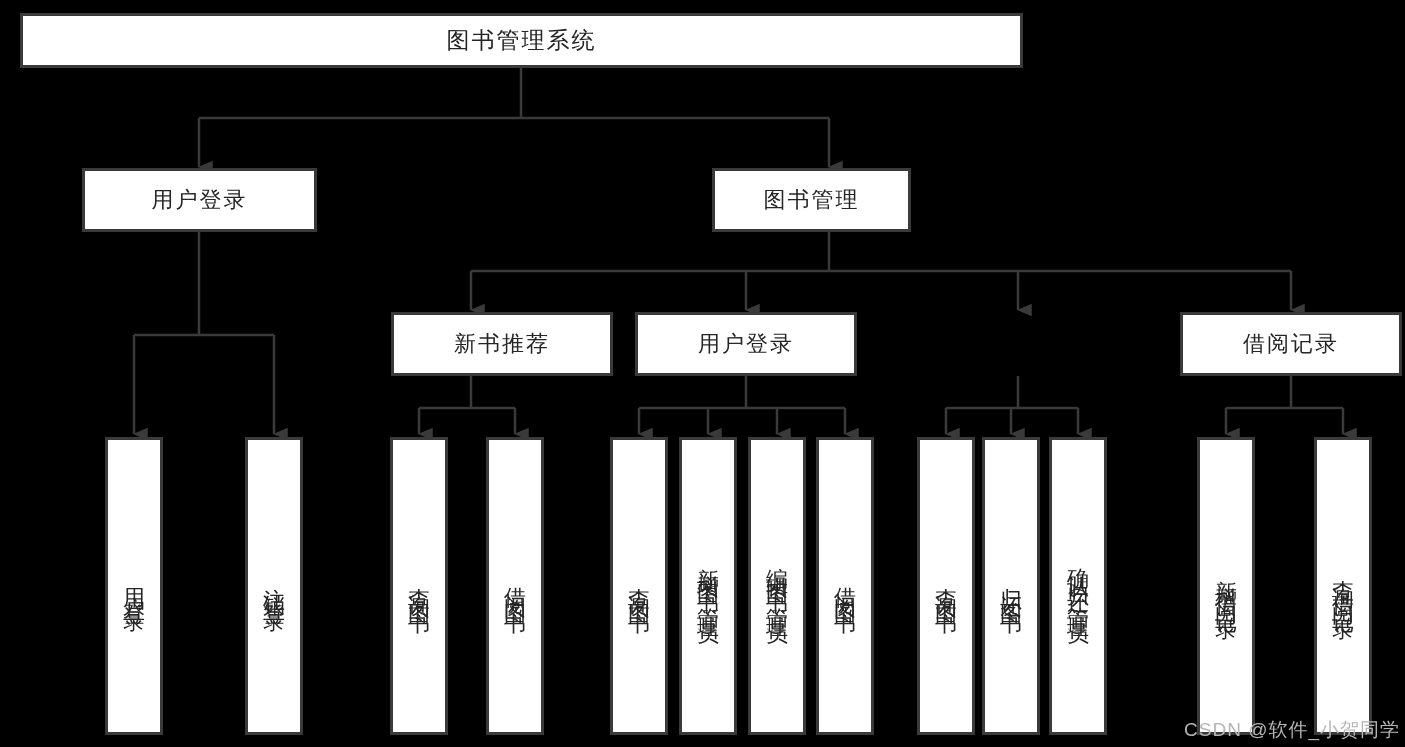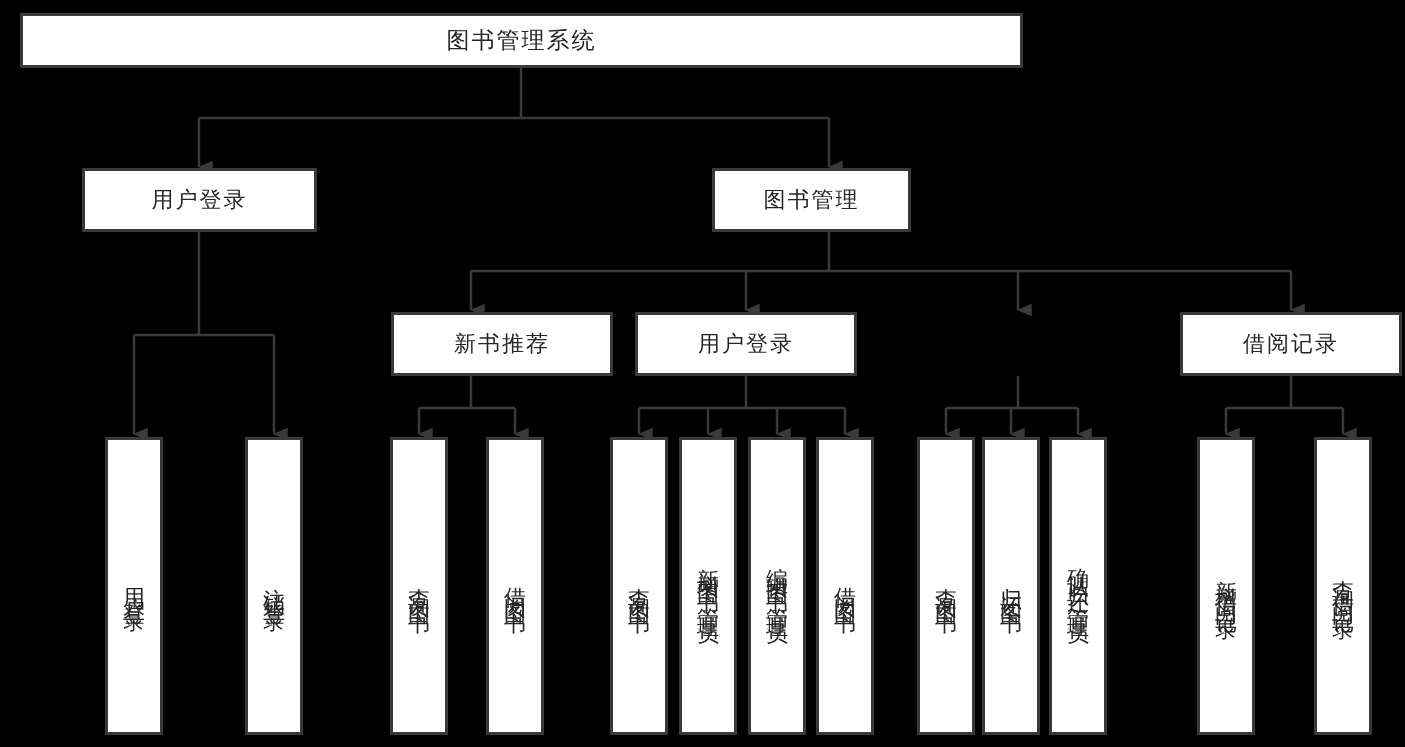--- a/index.html
+++ b/index.html
@@ -131,14 +131,15 @@
   <div class="node v-node leaf lf-c3">编辑图书（管理员）</div>
   <div class="node v-node leaf lf-c4">借阅图书</div>
 
   <div class="node v-node leaf lf-d1">查询图书</div>
   <div class="node v-node leaf lf-d2">归还图书</div>
   <div class="node v-node leaf lf-d3">确认归还（管理员）</div>
 
   <div class="node v-node leaf lf-e1">新增借阅记录</div>
   <div class="node v-node leaf lf-e2">查询借阅记录</div>
 
+  <div class="watermark">CSDN @软件_小贺同学</div>
 
 </div>
 
 </body></html>

